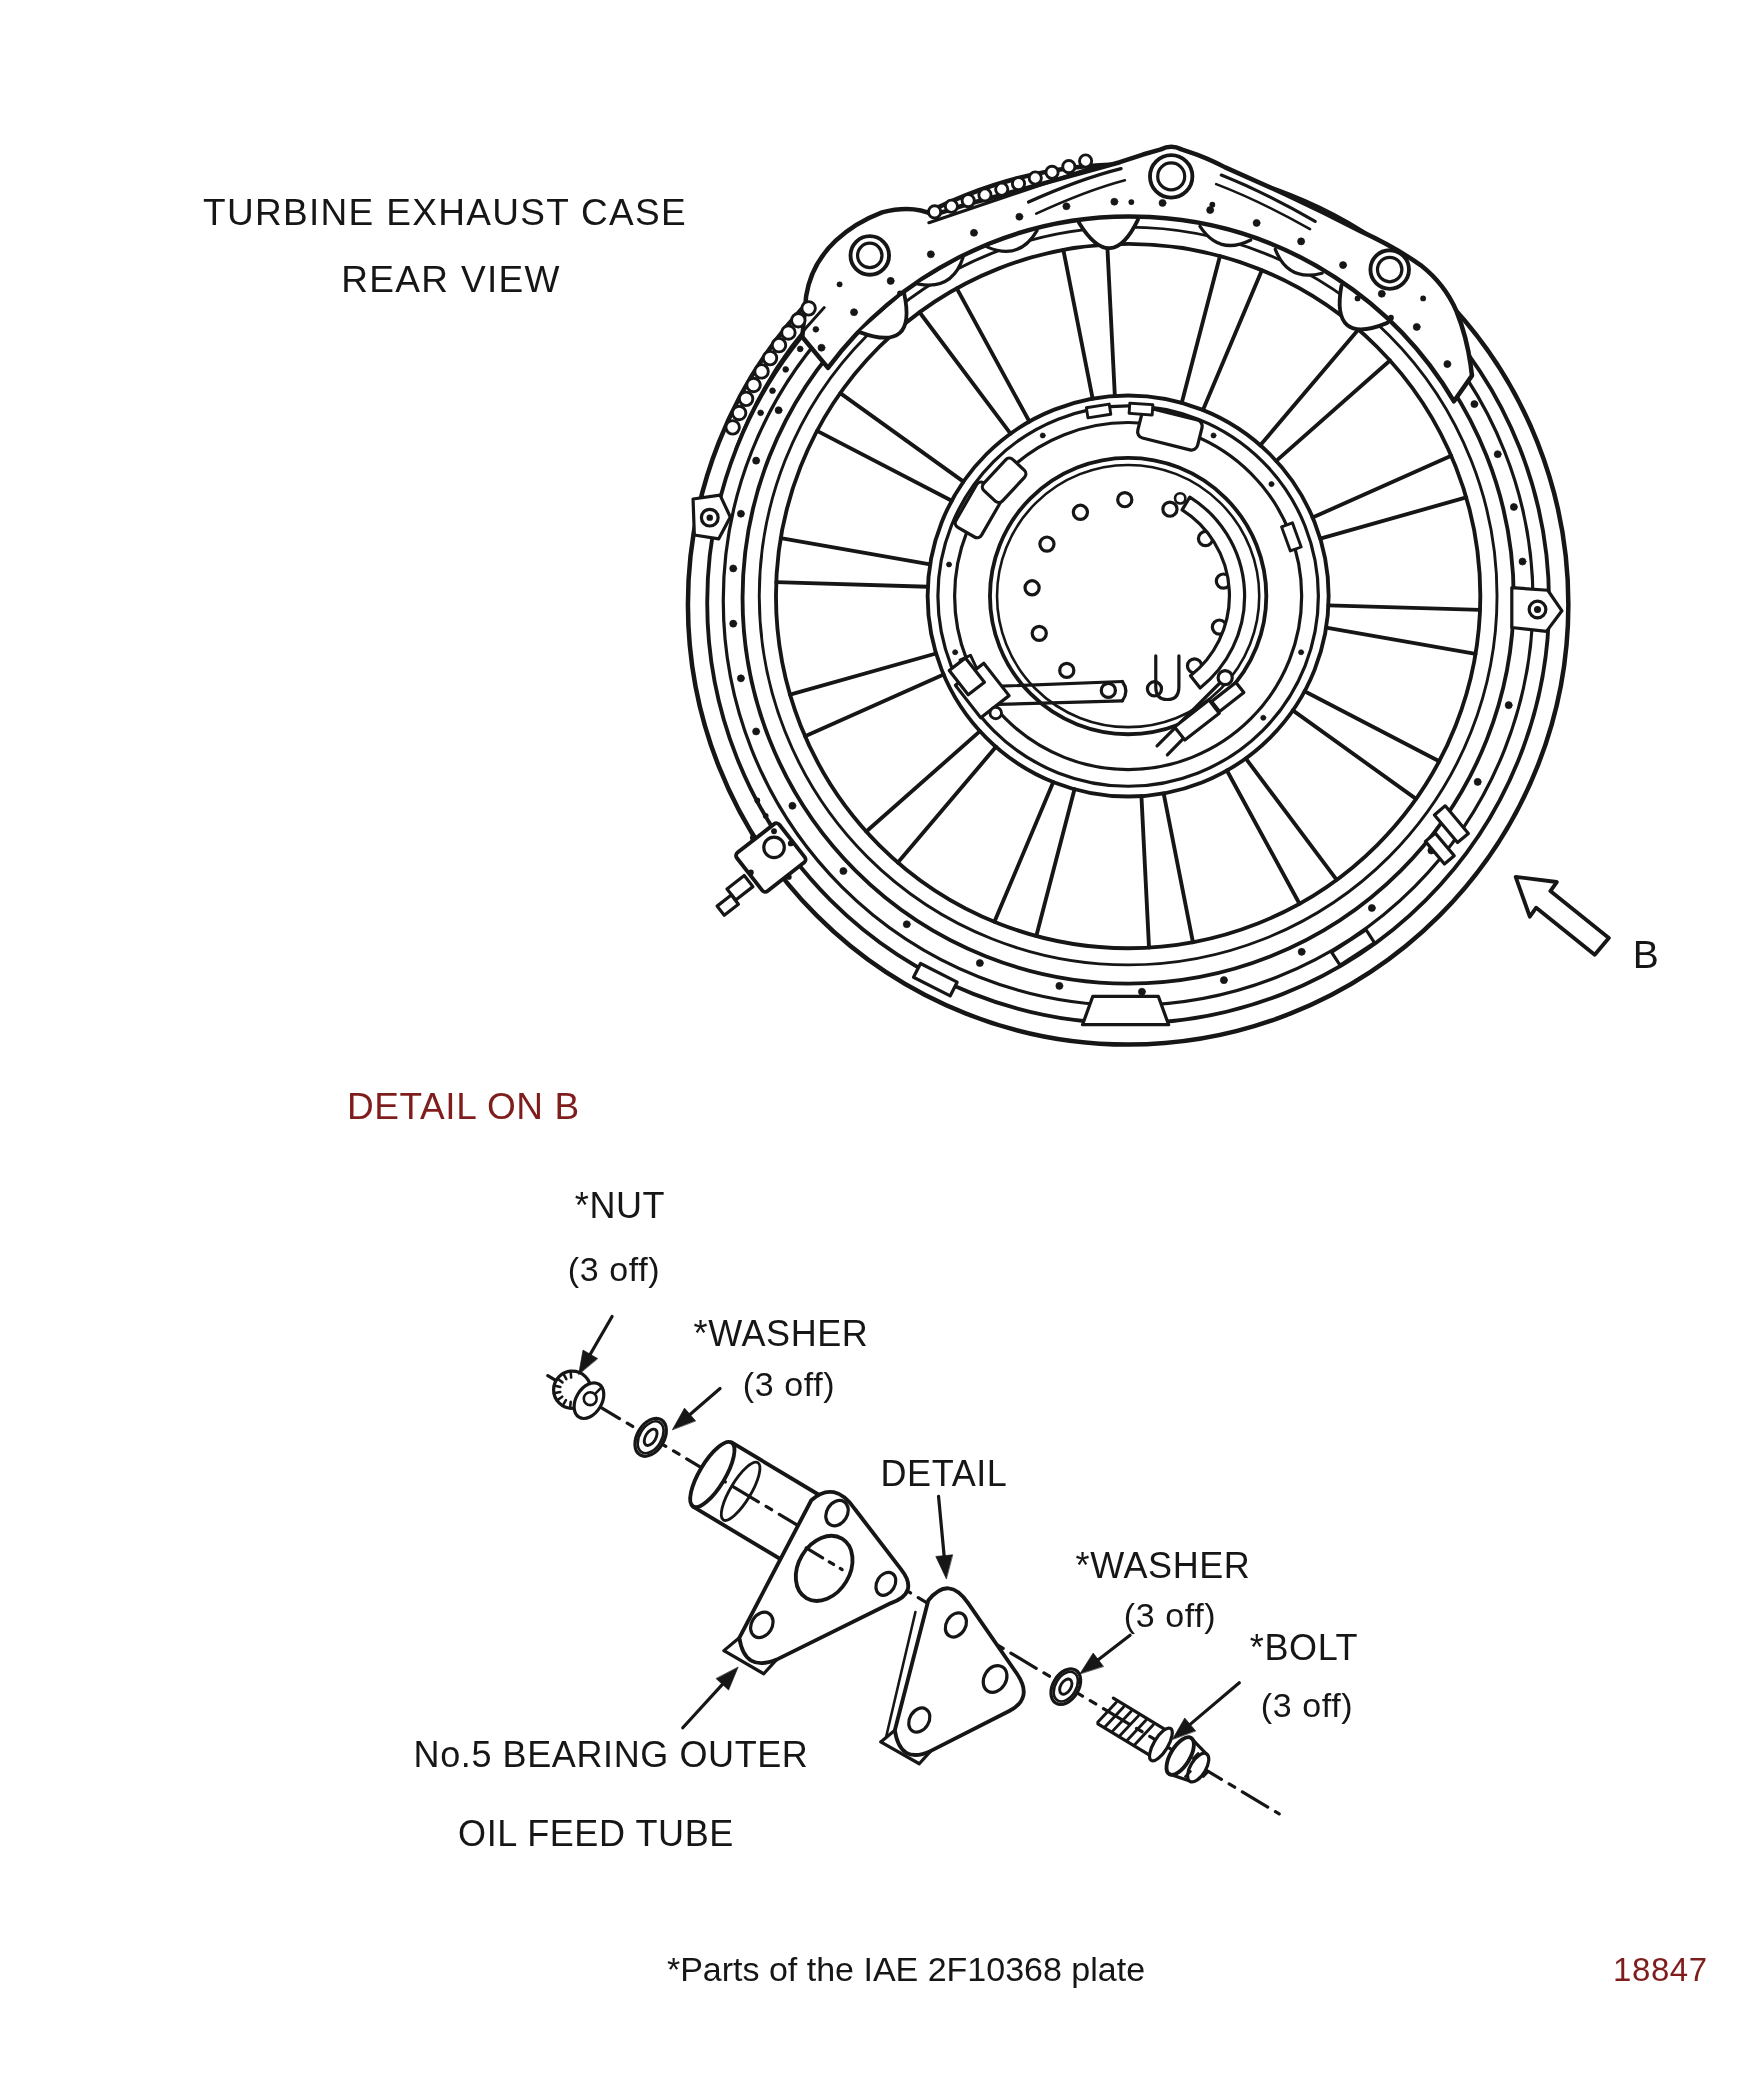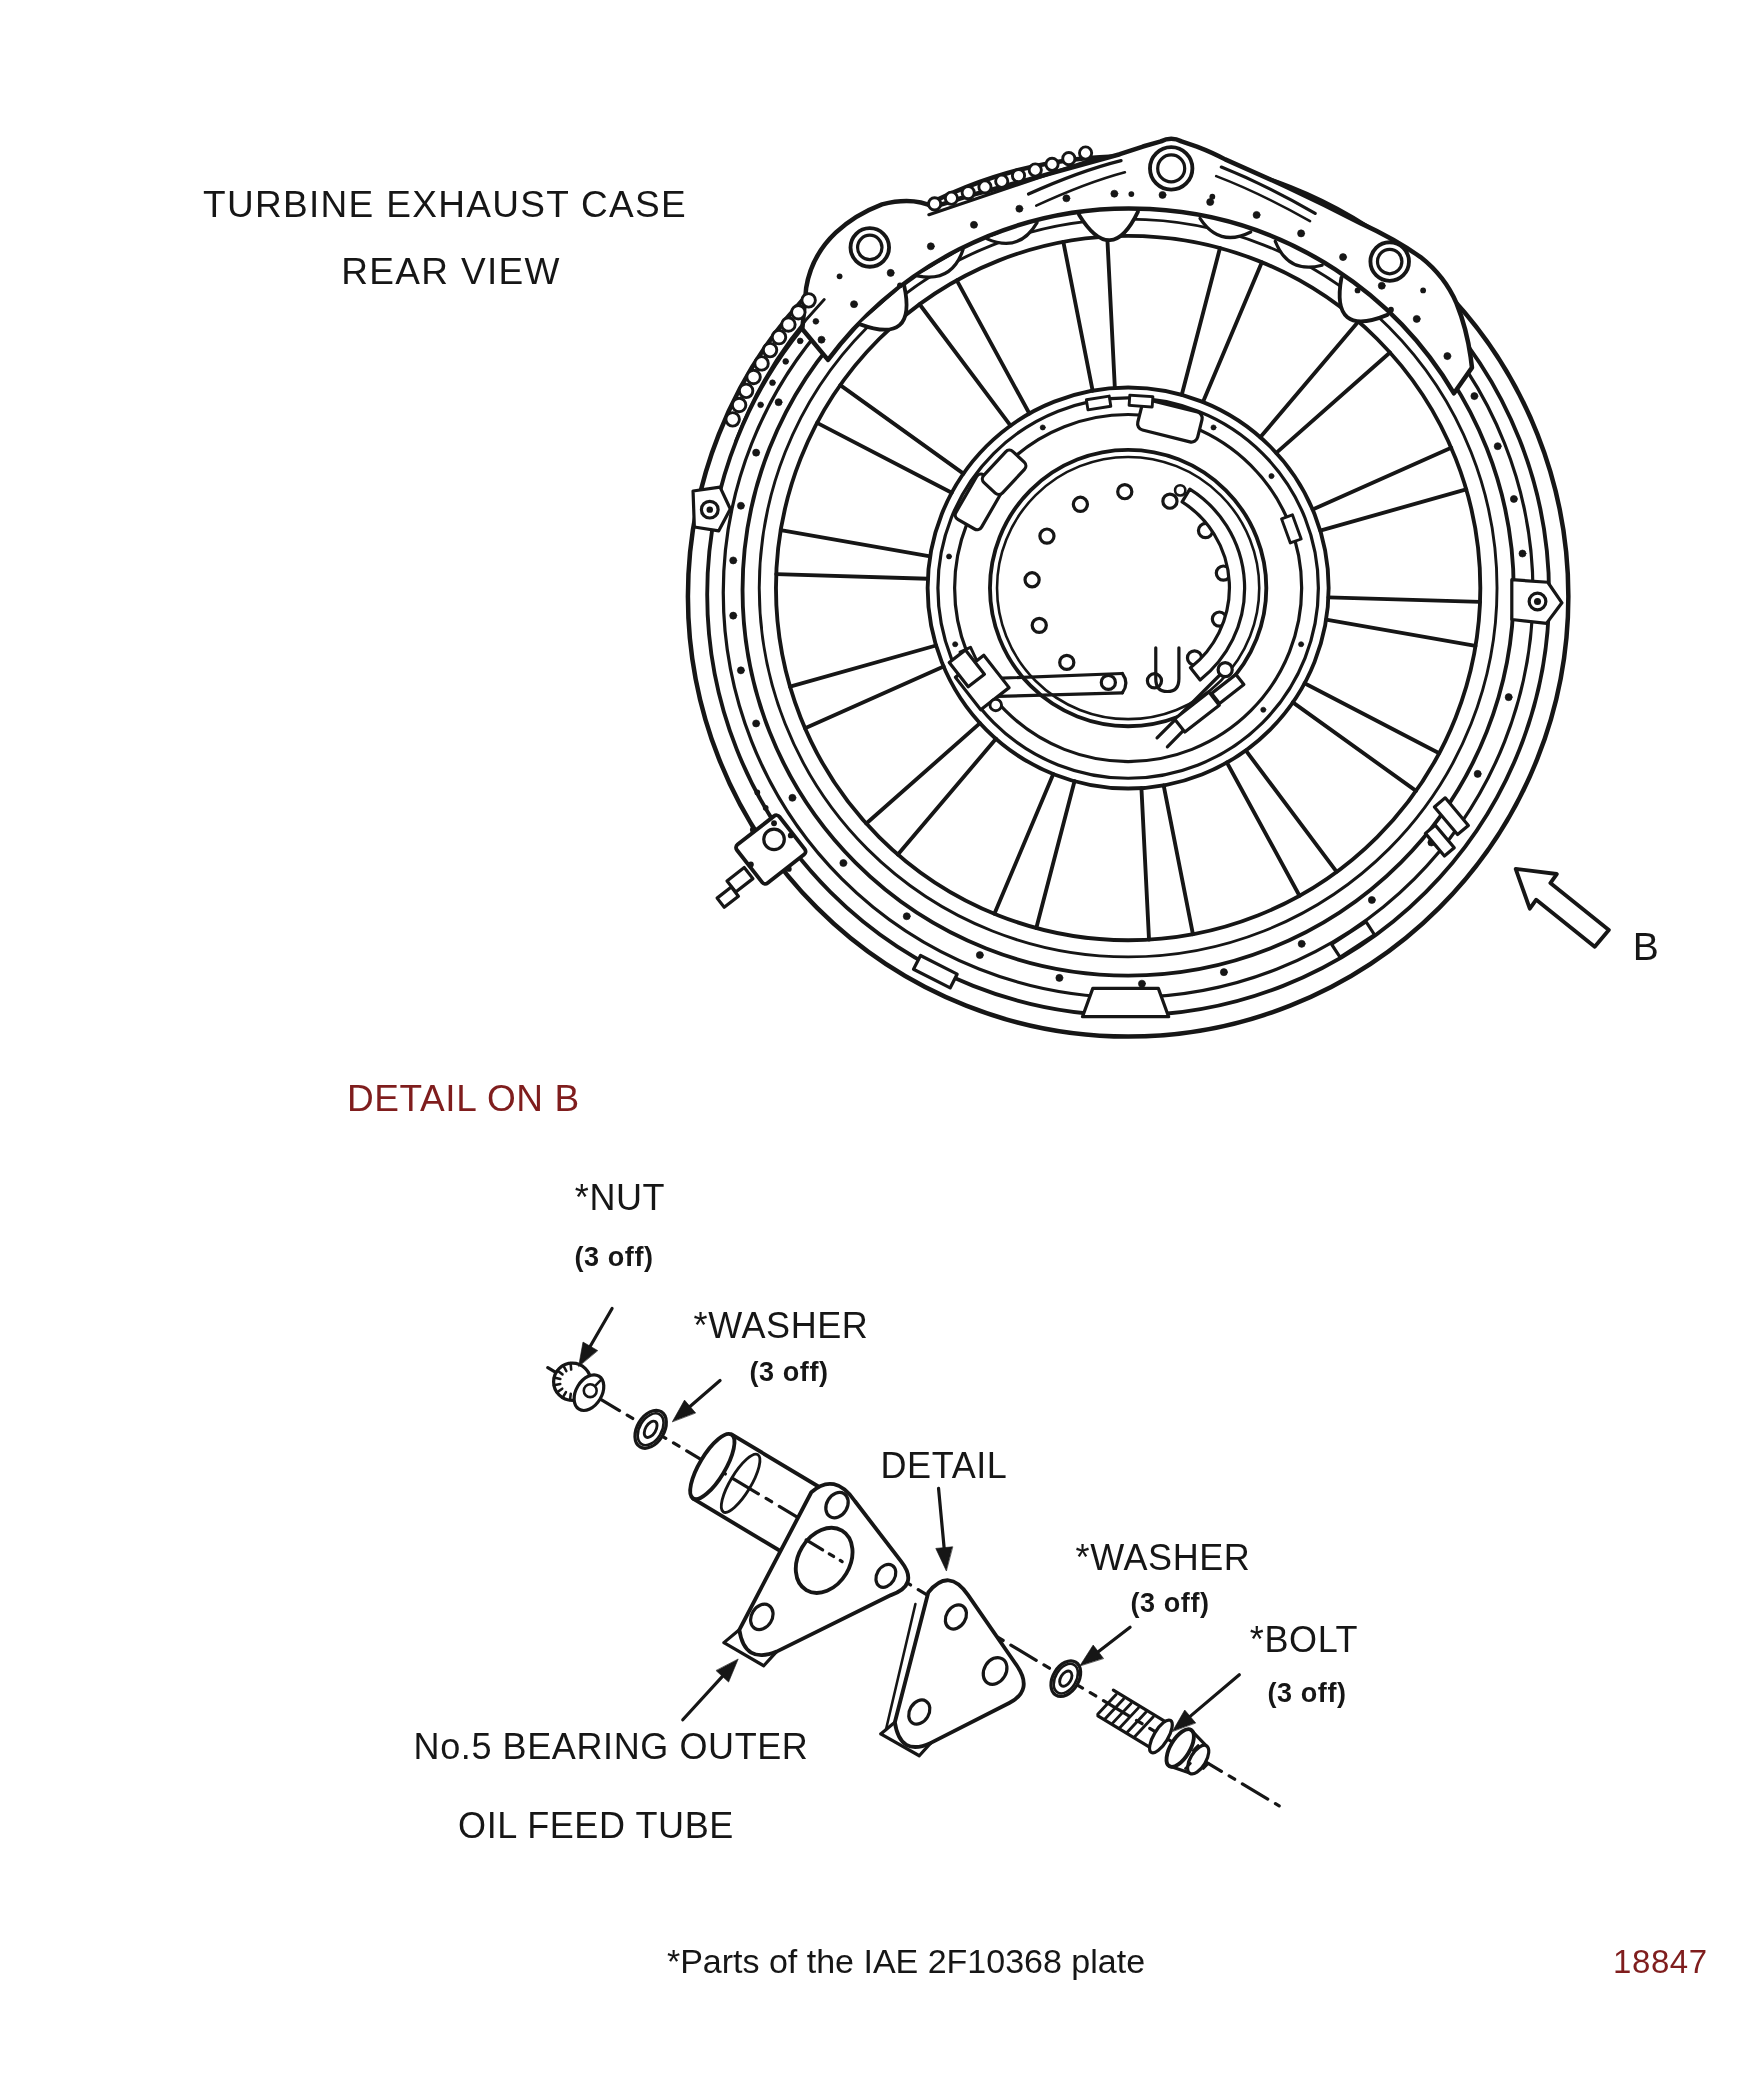--- a/index.html
+++ b/index.html
@@ -4,41 +4,41 @@
 <style>
   html,body{margin:0;padding:0;}
   body{
     width:1755px;height:2097px;
     background:#ffffff;
     position:relative;
     font-family:"Liberation Sans", sans-serif;
     color:#161616;
     overflow:hidden;
   }
-  .page{position:absolute;inset:0;}
+  .page{position:absolute;inset:0;margin-top:8px;}
   svg.art{position:absolute;left:0;top:0;}
   .lbl{
     position:absolute;
     transform:translateX(-50%);
     font-size:36px;
     line-height:1.1;
     letter-spacing:0.6px;
     white-space:nowrap;
     color:#161616;
   }
   .lbl-left{
     position:absolute;
     font-size:37px;
     line-height:1.1;
     letter-spacing:0.6px;
     white-space:nowrap;
     color:#7f1d1d;
   }
   .title{font-size:37px;letter-spacing:1.3px;}
-  .qty{font-size:27px;font-weight:bold;}
+  .qty{font-size:34px;}
   .bletter{font-size:39px;}
   .foot{font-size:34px;letter-spacing:0;}
   .fign{font-size:33px;text-align:center;}
 </style>
 </head>
 <body>
 
 <div class="page">
 
 <svg class="art" width="1755" height="2097" viewBox="0 0 2730 3263" fill="none" stroke-linecap="round" stroke-linejoin="round">

